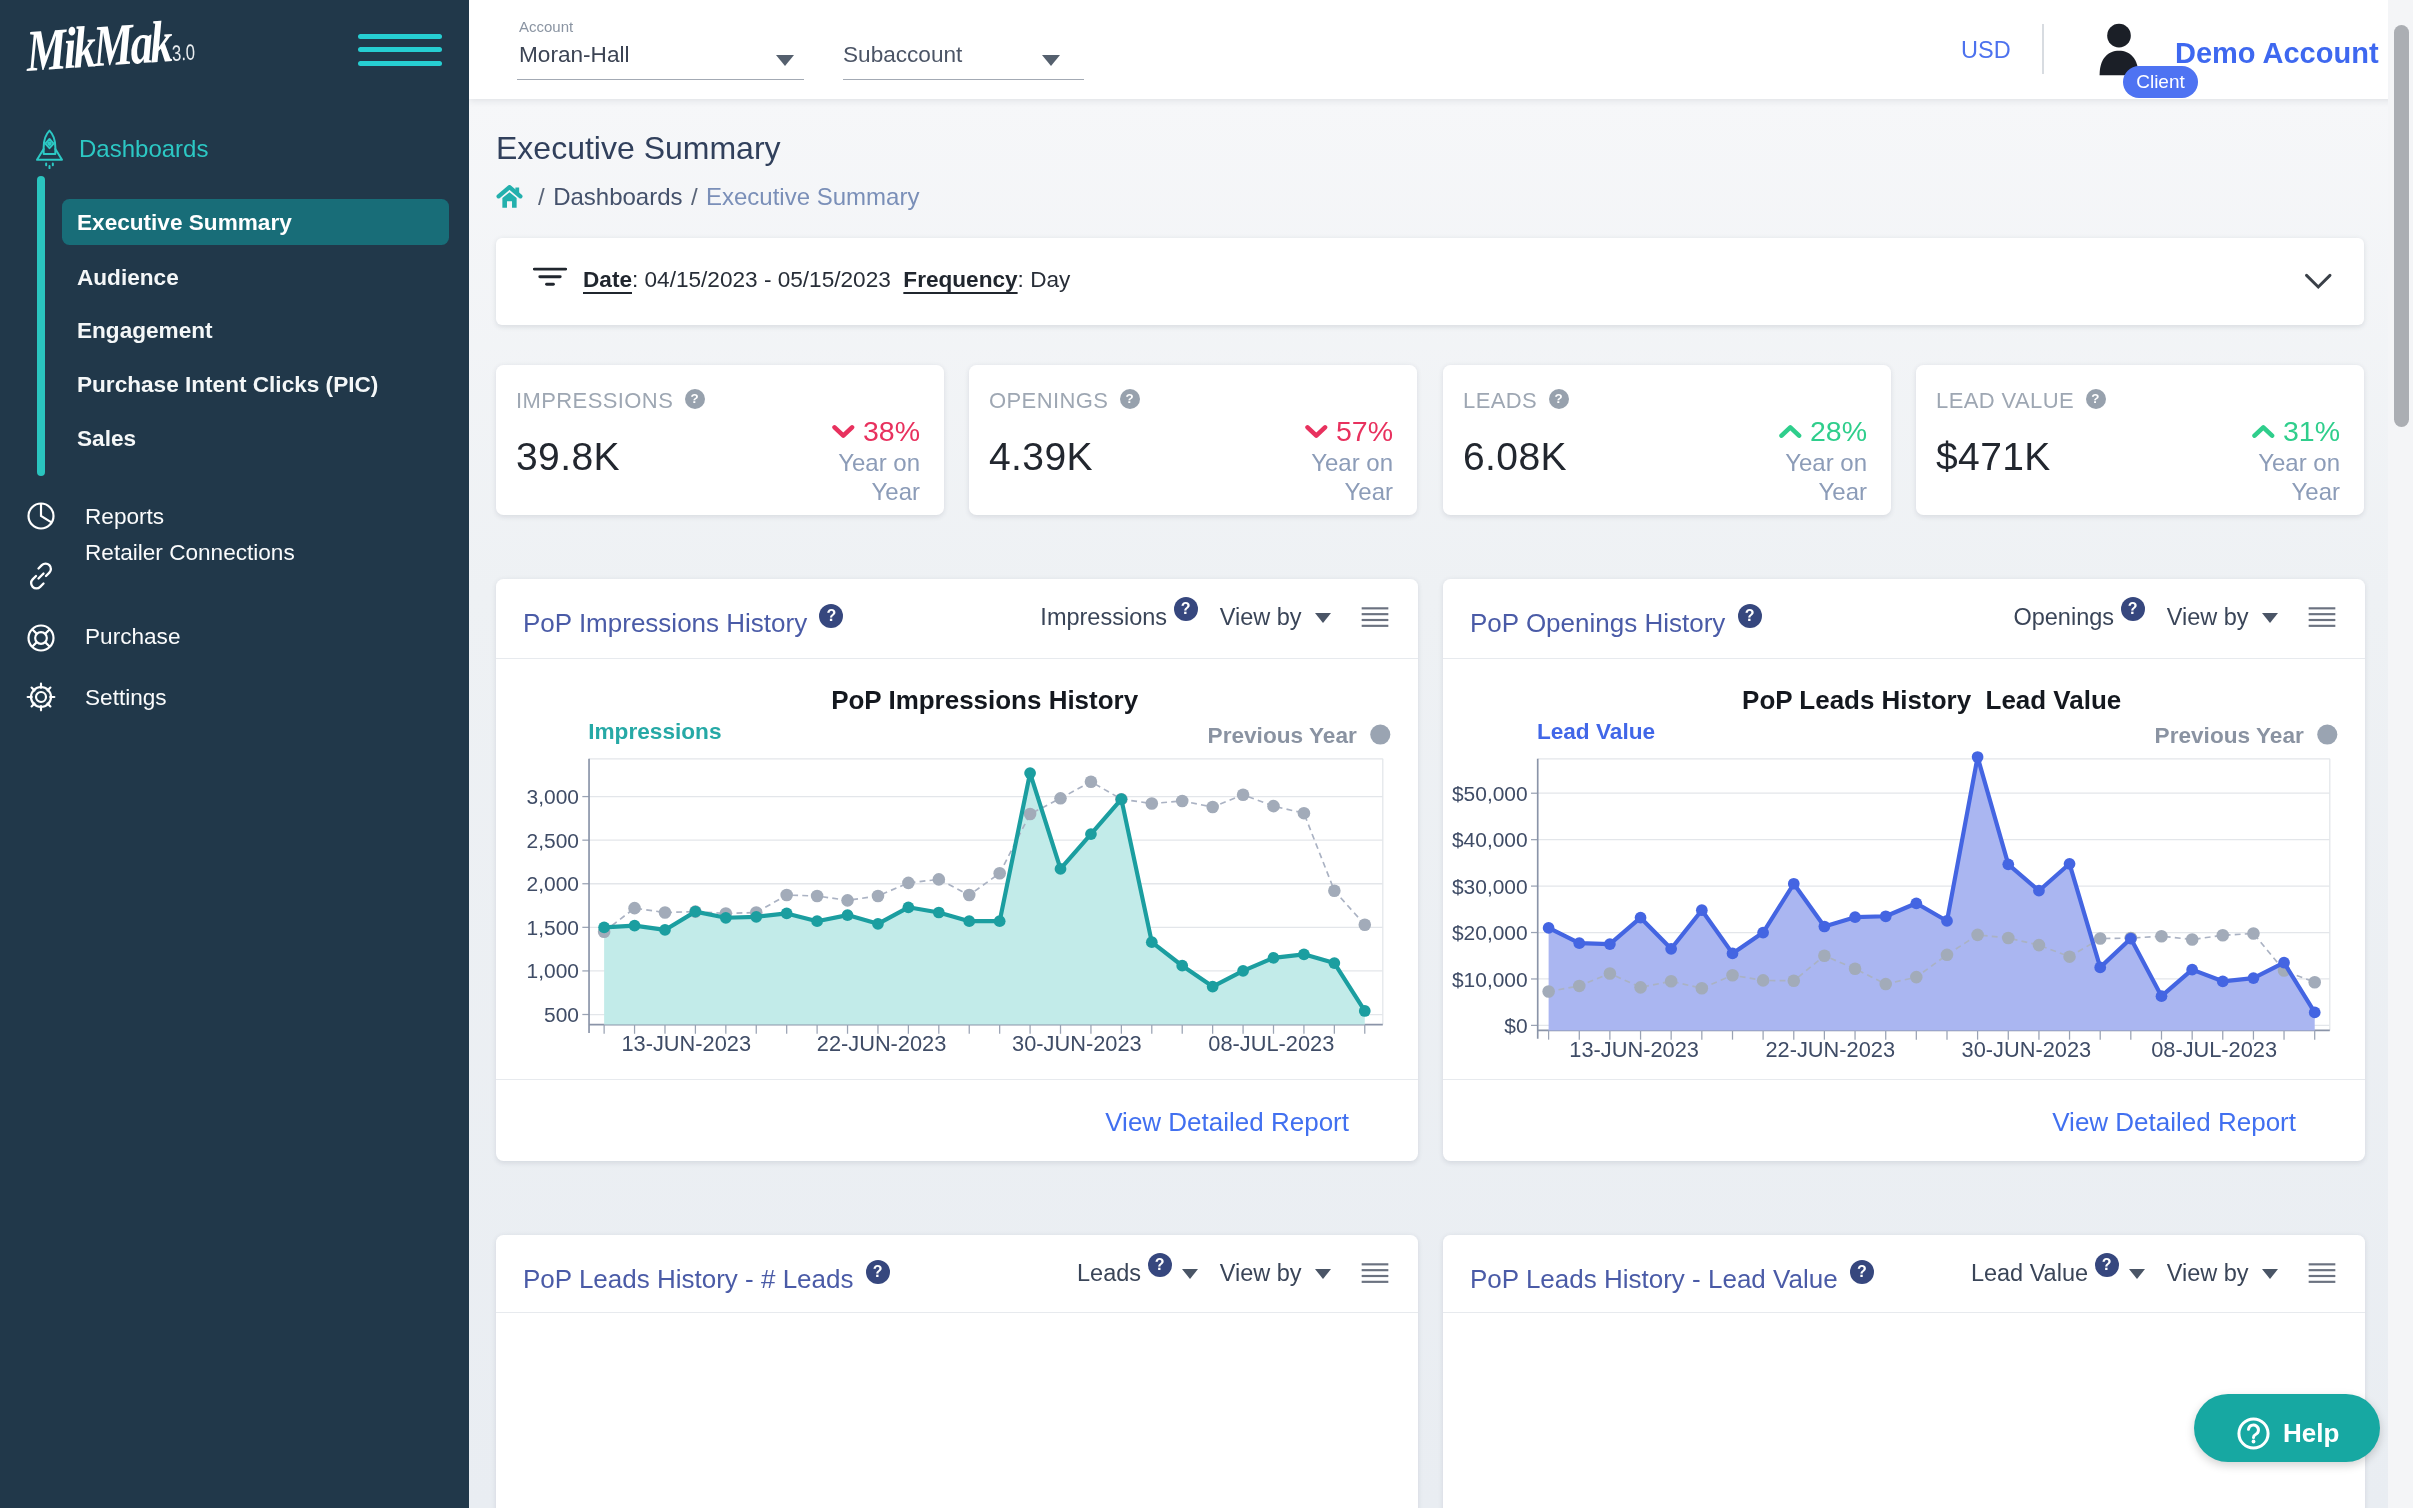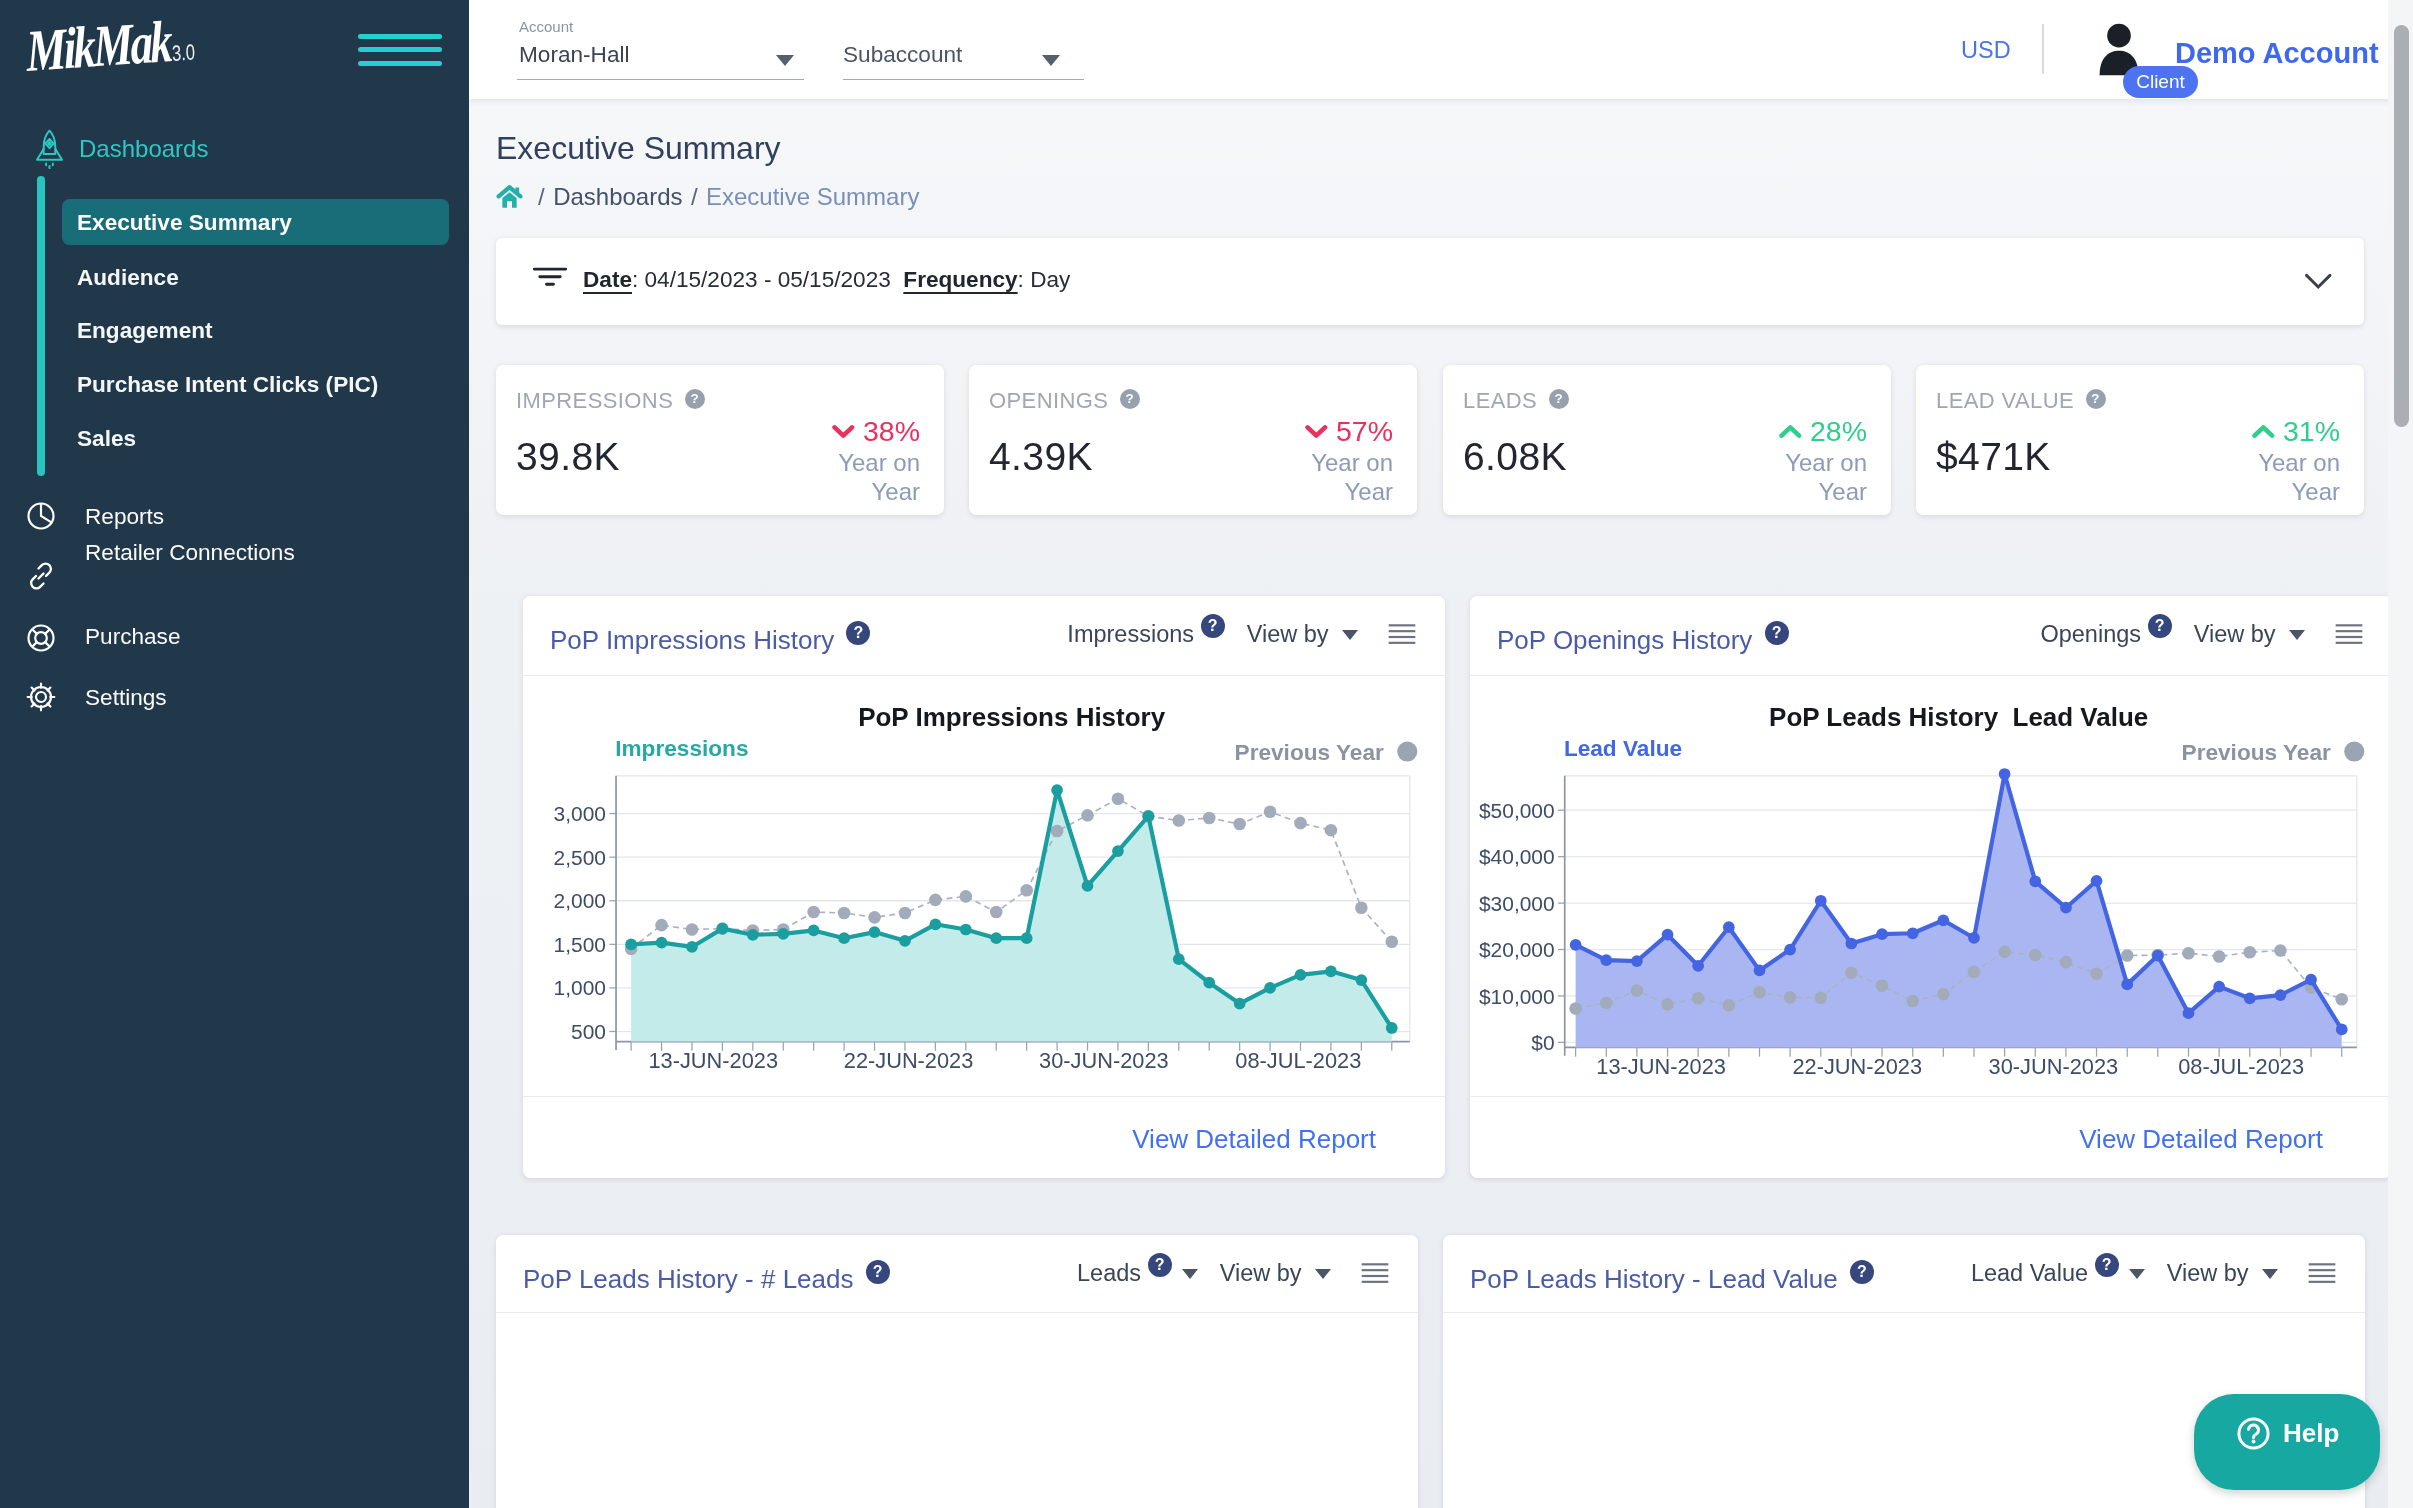--- a/index.html
+++ b/index.html
@@ -53,36 +53,36 @@
 
 .kpi { position:absolute; top:266px; width:448px; height:150px; background:#fff; border-radius:7.5px;
   box-shadow:0 1.7px 5px rgba(50,60,80,.12); }
 .kpi .lab { position:absolute; left:20px; top:22.6px; font-size:22px; color:#9ea7b3; letter-spacing:0.4px; }
 .kpi .num { position:absolute; left:20px; top:72px; font-size:39px; line-height:1; color:#22272f; letter-spacing:0.4px; }
 .kpi .pct { position:absolute; right:24px; top:50px; font-size:28.5px; font-weight:500; }
 .kpi .yoy { position:absolute; right:24px; top:84px; font-size:24px; color:#8c9cb8; text-align:right; line-height:28.5px; }
 .qi { display:inline-block; border-radius:50%; color:#fff; text-align:center; font-weight:700;
   vertical-align:middle; }
 
-.chartcard { position:absolute; top:497px; width:922px; height:582px; background:#fff; border-radius:7.5px;
-  box-shadow:0 1.7px 5px rgba(50,60,80,.12);margin-left:27px; }
+.chartcard { position:absolute; top:480px; width:922px; height:582px; background:#fff; border-radius:7.5px;
+  box-shadow:0 1.7px 5px rgba(50,60,80,.12); }
 .botcard { position:absolute; top:1136px; width:922px; height:419px; background:#fff; border-radius:7.5px;
   box-shadow:0 1.7px 5px rgba(50,60,80,.12); }
 .chd { position:absolute; left:0; top:0; width:100%; height:80px; border-bottom:1.7px solid #e7eaee; }
 .botcard .chd { height:78px; }
 .chd .title { position:absolute; left:27px; top:28.5px; font-size:26px; color:#4a5ba7; }
 .hdr-right { position:absolute; right:28.5px; top:25px; font-size:0; white-space:nowrap; }
 .hdr-lab { font-size:23.5px; color:#3a4558; vertical-align:middle; }
 .caret { display:inline-block; width:0; height:0; border-left:8.4px solid transparent;
   border-right:8.4px solid transparent; border-top:10px solid #4a5566; vertical-align:middle; }
 .menu-ic { vertical-align:middle; margin-left:28.5px; }
 .chfoot { position:absolute; left:0; top:500px; width:100%; height:82px; border-top:1.7px solid #e7eaee; }
 .chfoot span { position:absolute; right:69px; top:27px; font-size:26px; font-weight:500; color:#4170f0; }
 
-.helpbtn { position:absolute; left:2194px; top:1394px; width:186px; height:96px; background:#17a8a2;
+.helpbtn { position:absolute; left:2194px; top:1394px; width:186px; height:68px; background:#17a8a2;
   border-radius:40px; box-shadow:0 3.4px 10px rgba(0,0,0,.18); z-index:9; }
 .helpbtn svg { position:absolute; left:42px; top:22px; }
 .helpbtn span { position:absolute; left:89px; top:23.5px; font-size:26px; font-weight:700; color:#fff; }
 
 .scrolltrack { position:absolute; right:0; top:0; width:25px; height:1508px; background:#f4f5f7; z-index:8; }
 .scrollthumb { position:absolute; right:4.2px; top:25px; width:15px; height:402px; background:#abaeb3; border-radius:7.5px; z-index:9; }
 </style></head>
 <body>
 
 <div class="topbar">

